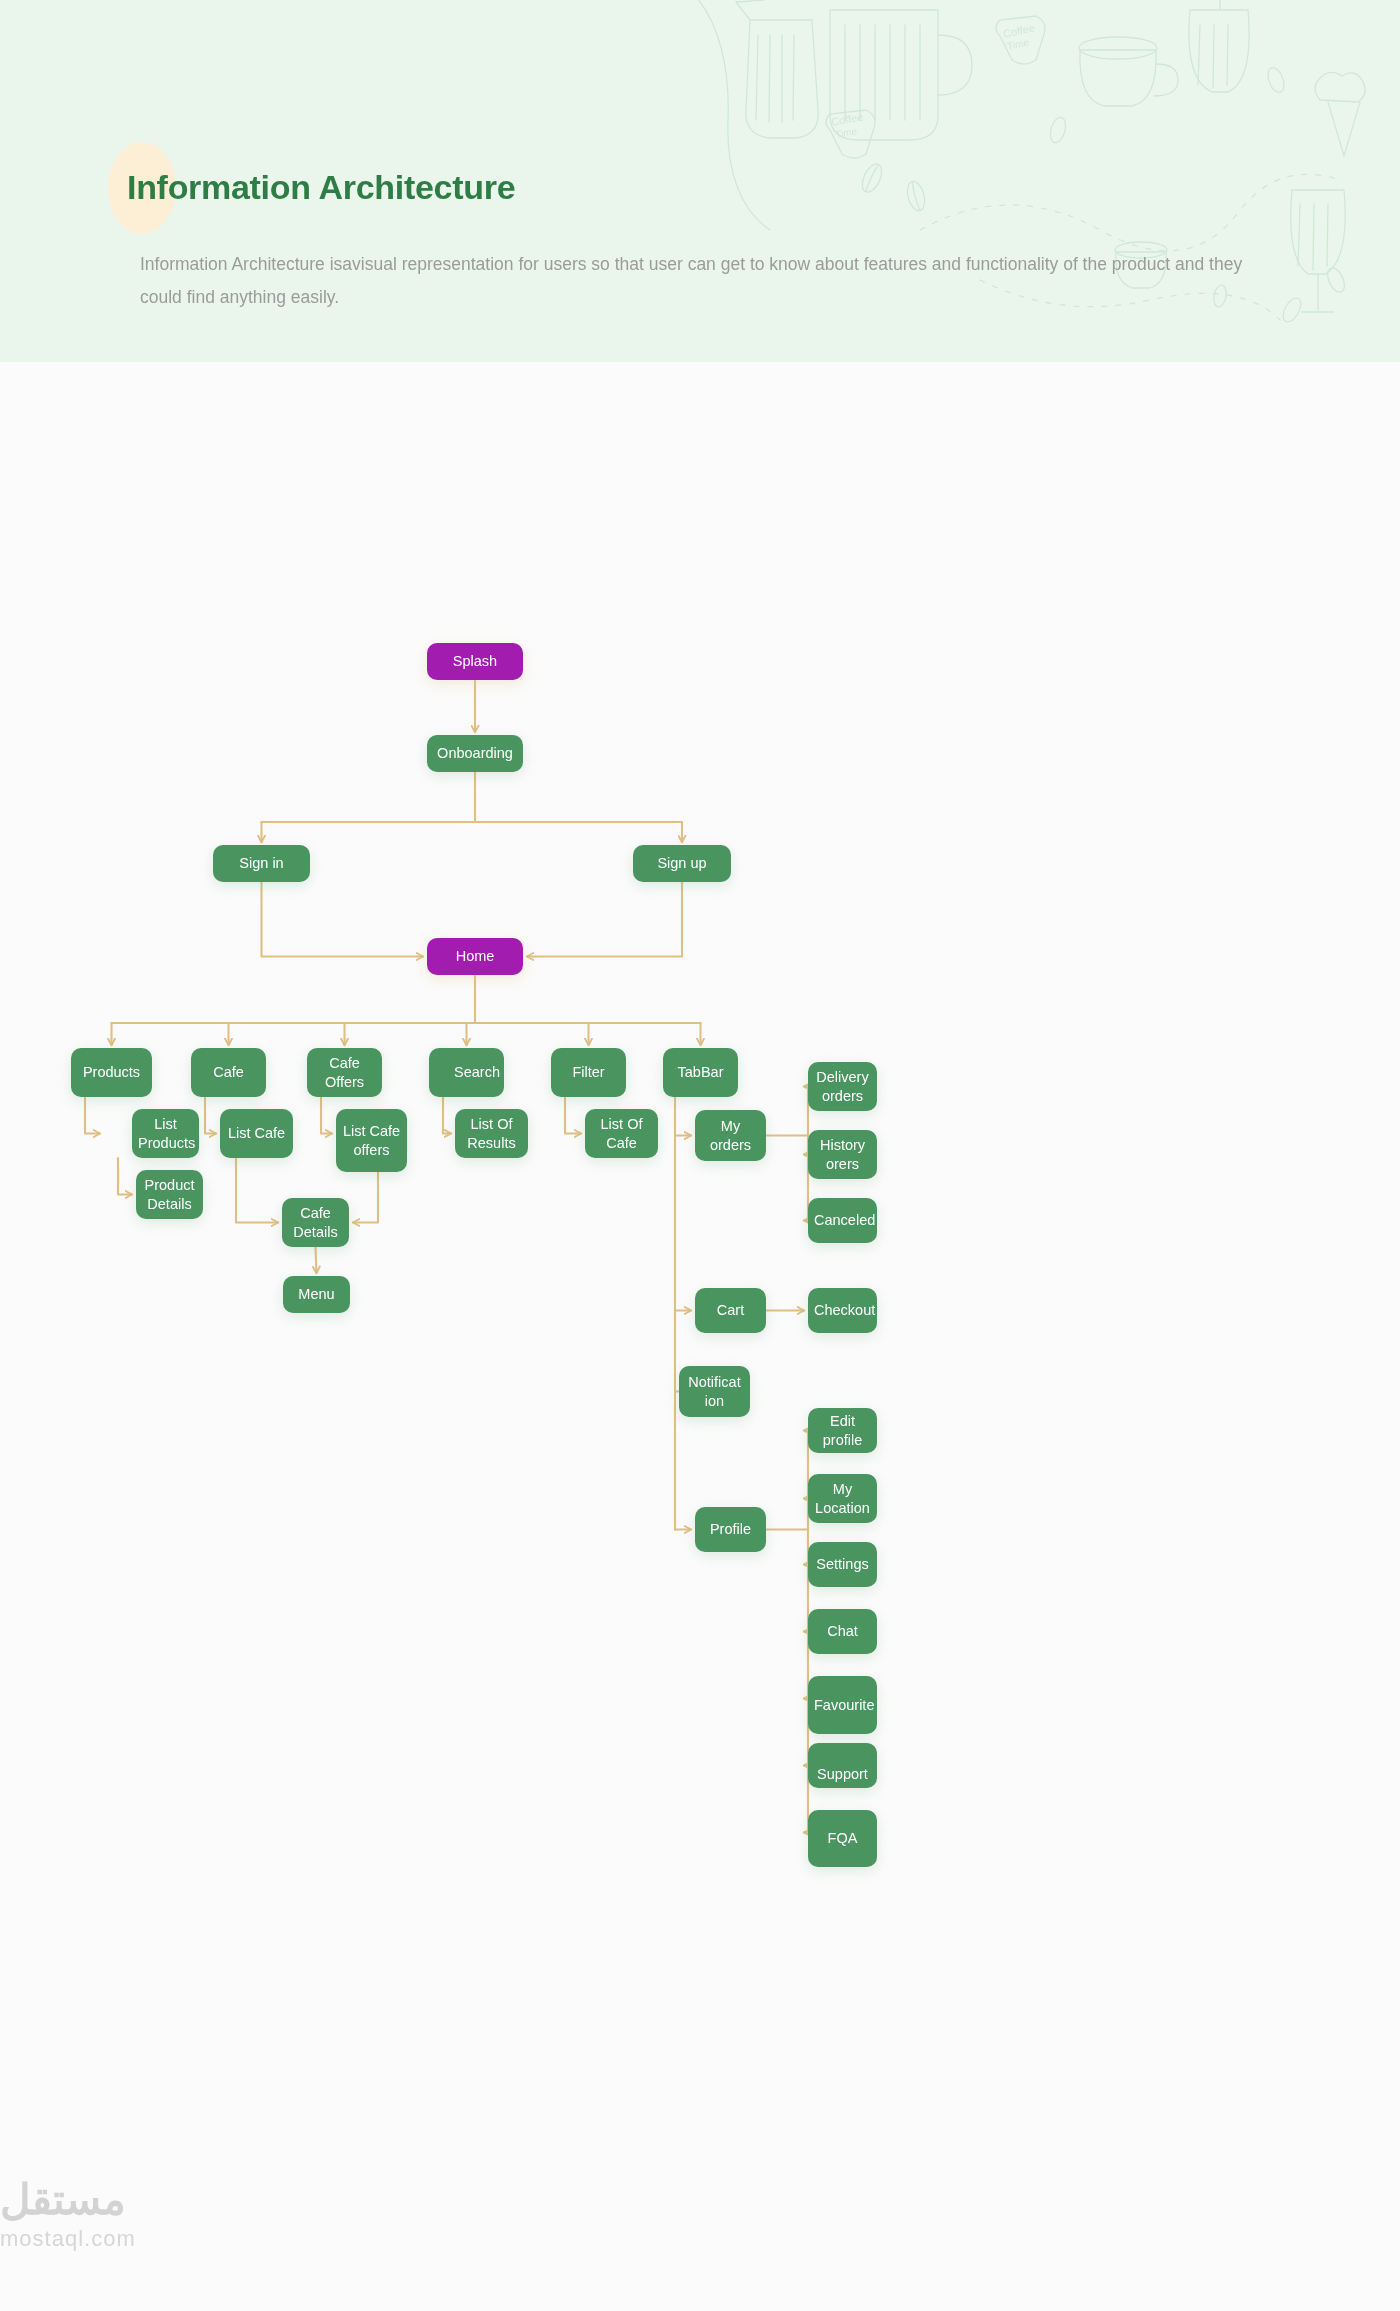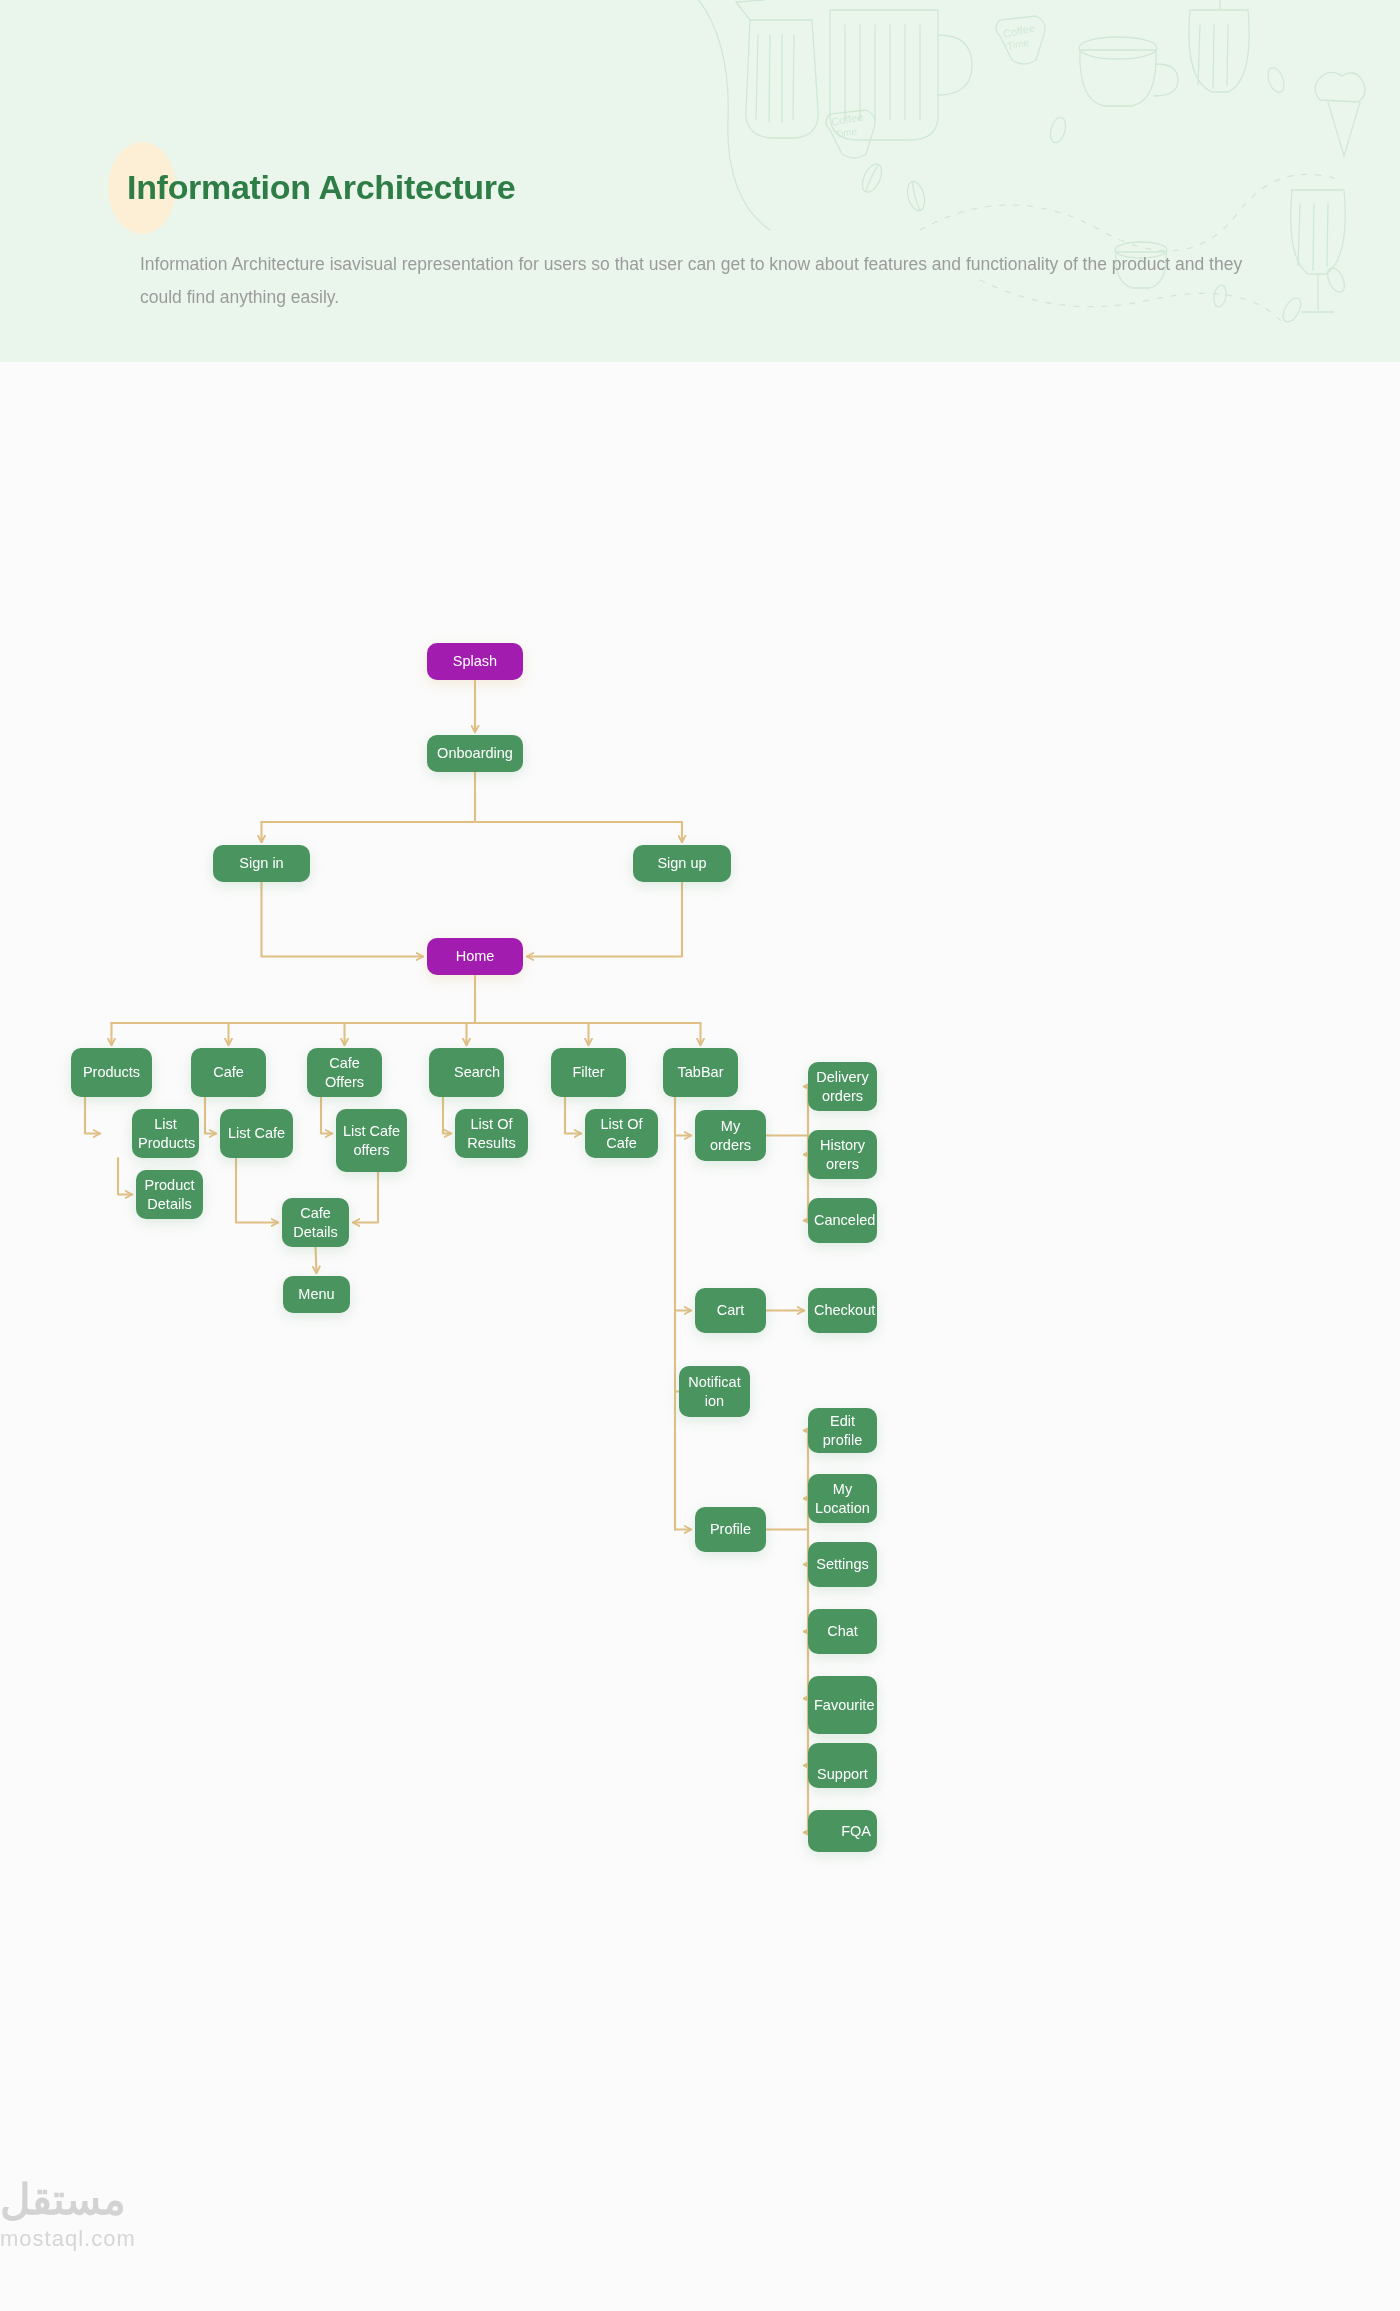--- a/index.html
+++ b/index.html
@@ -299,21 +299,21 @@
         </div>
         <div class="node" style="left: 808px; top: 1247px; width: 69px; height: 45px;">
           <span>Chat</span>
         </div>
         <div class="node" style="left: 808px; top: 1314px; width: 69px; height: 58px;">
           <span>Favourite</span>
         </div>
         <div class="node" style="left: 808px; top: 1381px; width: 69px; height: 45px; align-items: flex-end;">
           <span>Support</span>
         </div>
-        <div class="node" style="left: 808px; top: 1448px; width: 69px; height: 42px; text-align: right;">
+        <div class="node" style="left: 808px; top: 1448px; width: 69px; height: 57px;">
           <span>FQA</span>
         </div>
       </div>
   </div>
 
   <div class="watermark">
     <div class="wm-ar">مستقل</div>
     <div class="wm-en">mostaql.com</div>
   </div>
 

